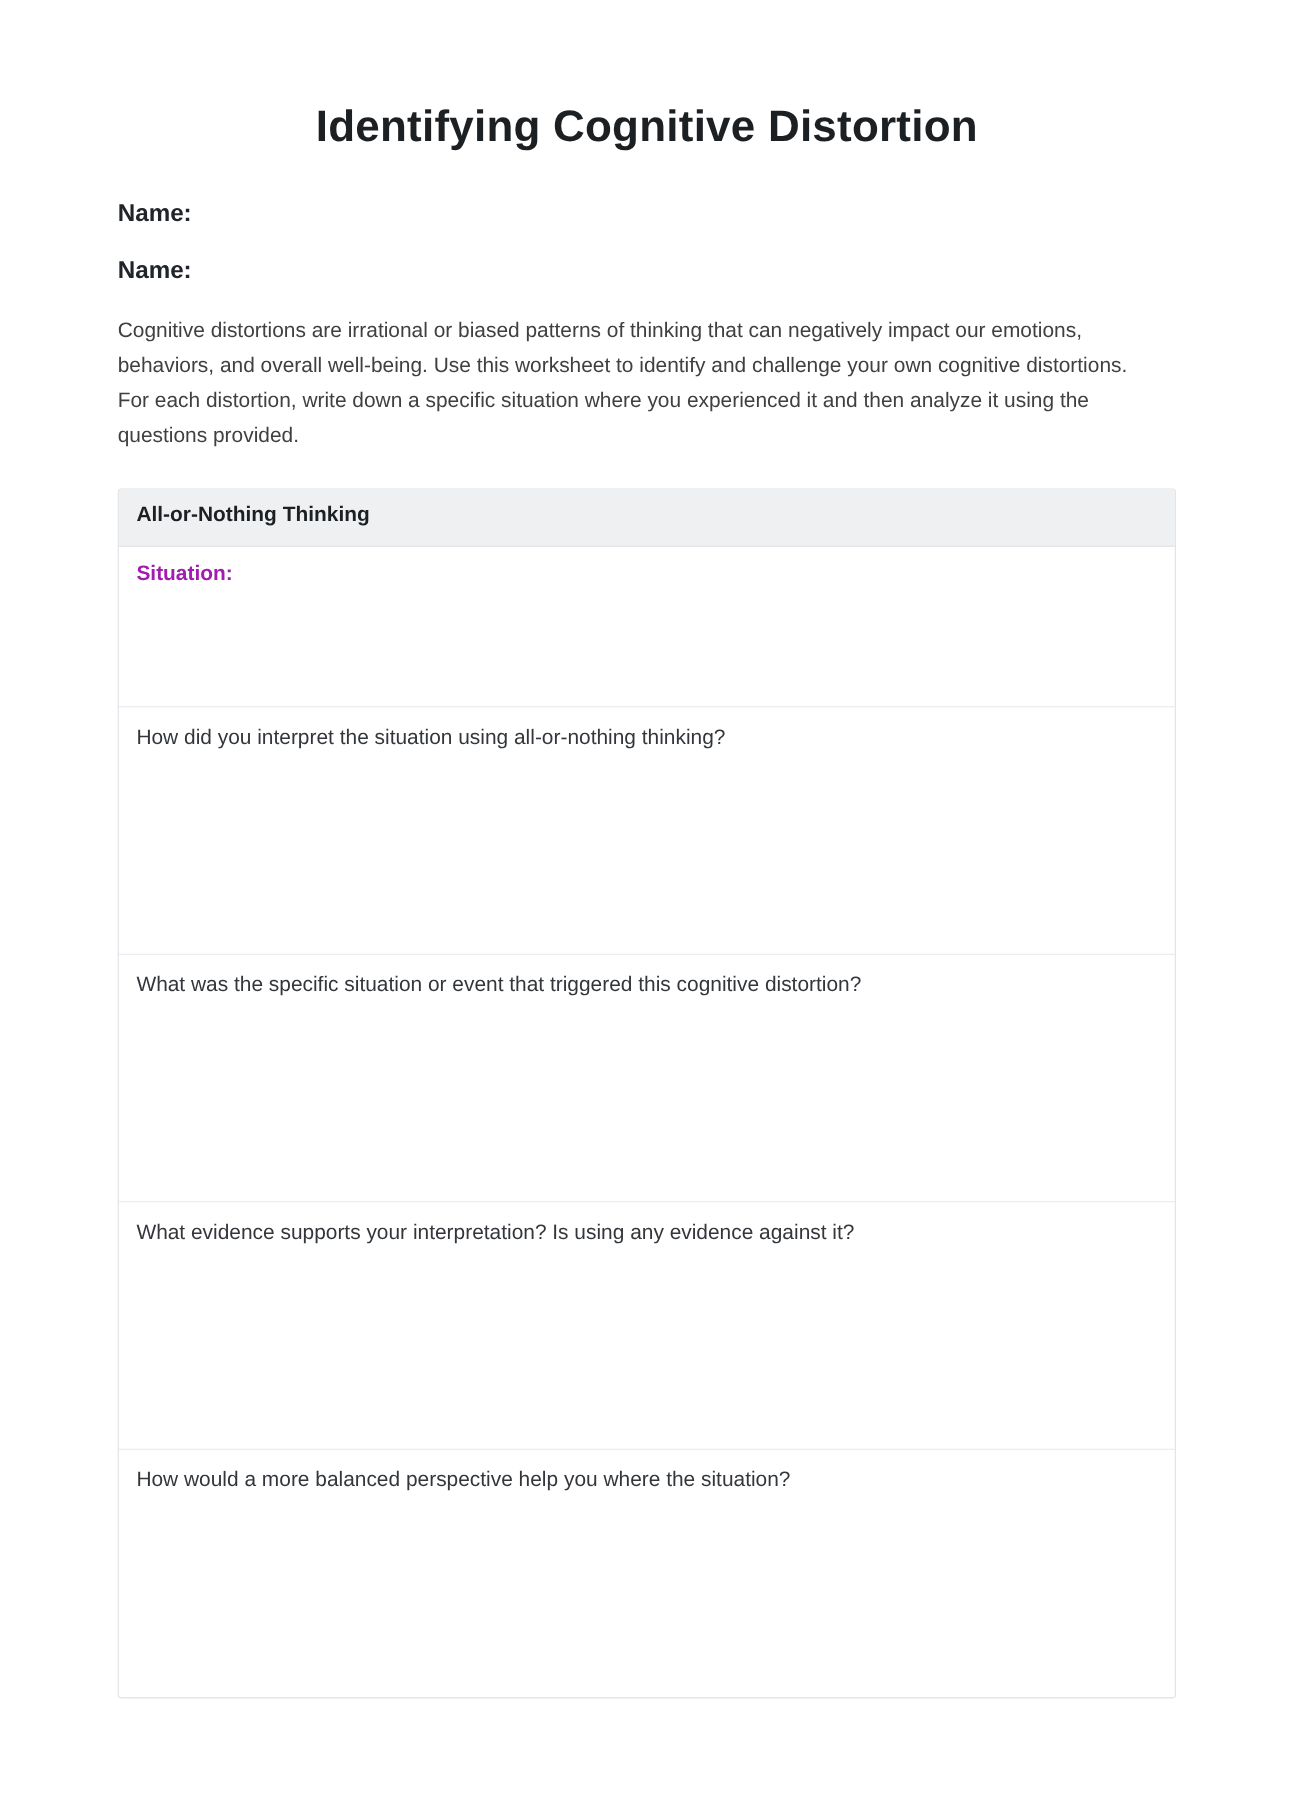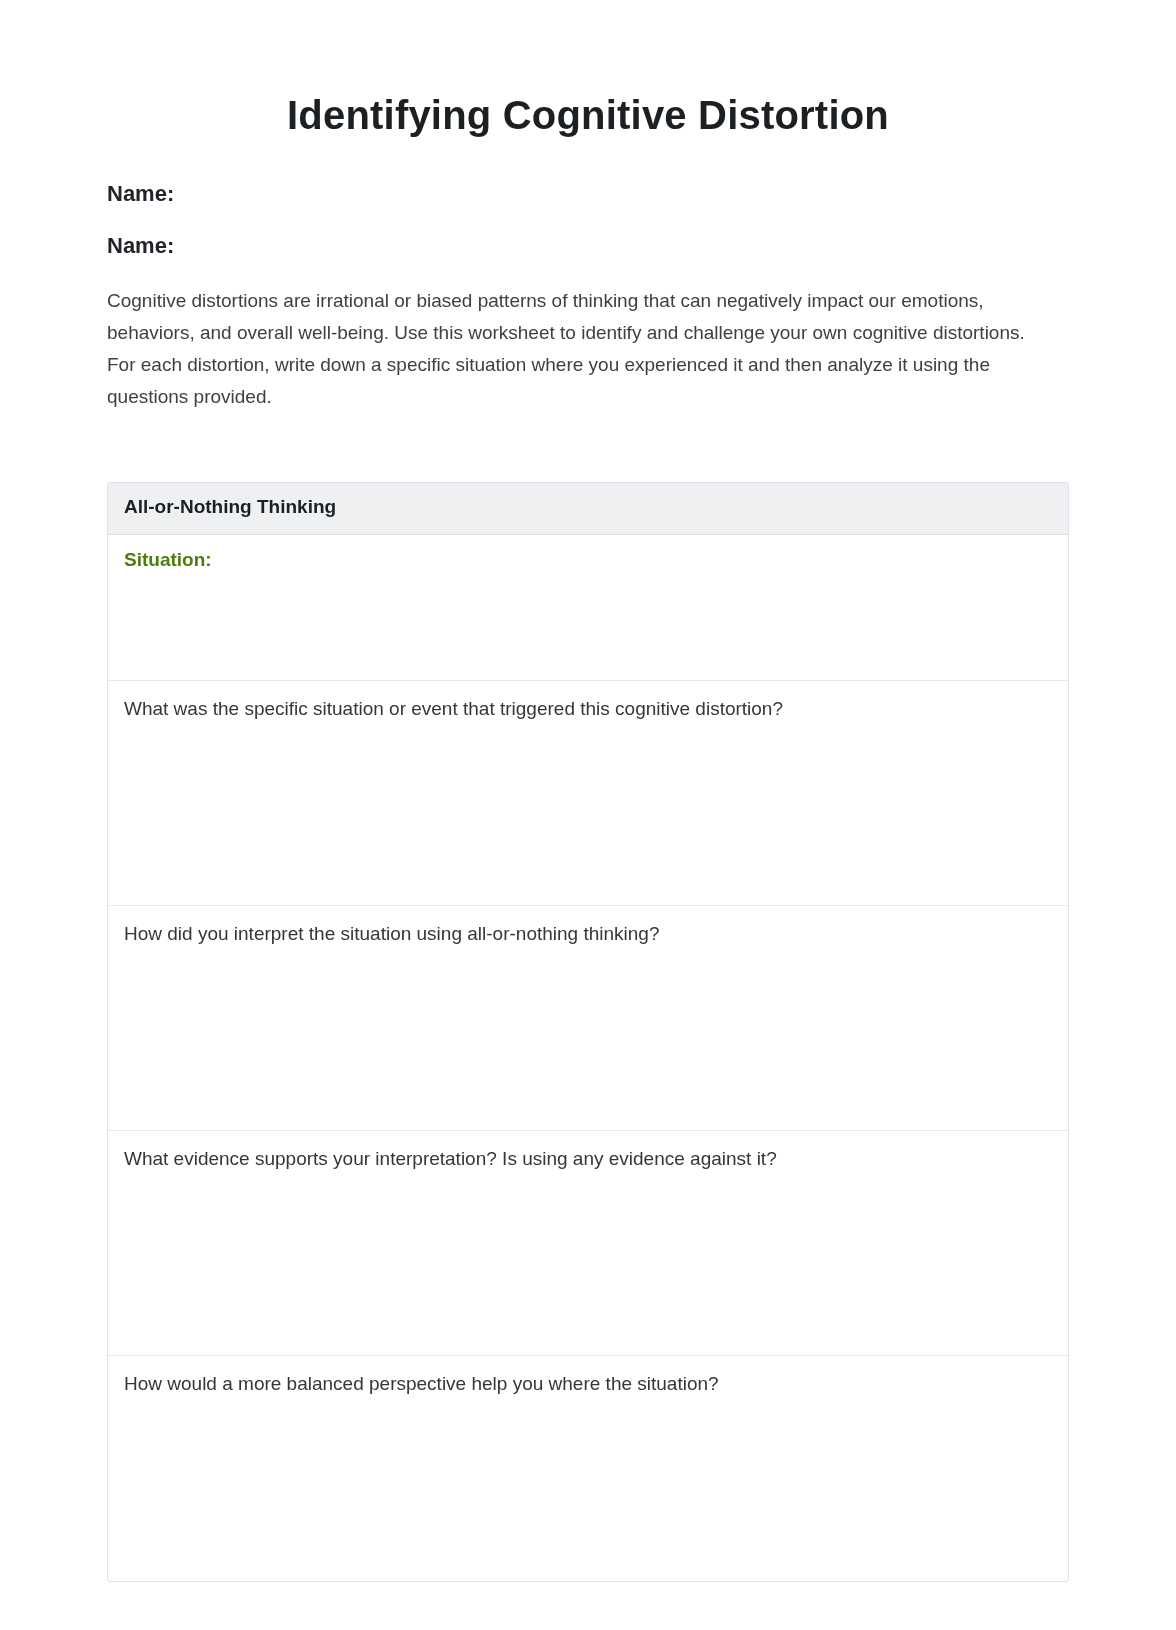--- a/index.html
+++ b/index.html
@@ -35,21 +35,21 @@
   .name-line { margin-top: 43px; }
   .date-line { margin-top: 26px; }
   .intro {
     margin-top: 26px;
     font-size: 19px;
     line-height: 32px;
     color: #404040;
     max-width: 930px;
   }
   .worksheet-table {
-    margin-top: 69px;
+    margin-top: 31px;
     width: 962px;
     border: 1px solid #dee2e6;
     border-radius: 3px;
     background: #ffffff;
   }
   .section-header {
     background: #eef0f2;
     border-bottom: 1px solid #dee2e6;
     padding: 13px 16px;
     min-height: 52px;
@@ -61,21 +61,21 @@
   }
   .row {
     border-bottom: 1px solid #e7eaec;
     padding: 14px 16px;
   }
   .row:last-child { border-bottom: none; }
   .situation-row { min-height: 146px; }
   .situation-label {
     font-size: 19px;
     font-weight: bold;
-    color: #4d7c0f;
+    color: #a21caf;
   }
   .question-row { min-height: 225px; }
   .question-text {
     font-size: 19px;
     color: #33373b;
     line-height: 28px;
   }
   .answer-space { width: 100%; }
 </style>
 </head>
@@ -101,26 +101,26 @@
       <div class="section-header">
         <span class="section-title">All-or-Nothing Thinking</span>
       </div>
 
       <div class="row situation-row">
         <span class="situation-label">Situation:</span>
         <div class="answer-space"></div>
       </div>
 
       <div class="row question-row">
-        <div class="question-text">What was the specific situation or event that triggered this cognitive distortion?</div>
+        <div class="question-text">How did you interpret the situation using all-or-nothing thinking?</div>
         <div class="answer-space"></div>
       </div>
 
       <div class="row question-row">
-        <div class="question-text">How did you interpret the situation using all-or-nothing thinking?</div>
+        <div class="question-text">What was the specific situation or event that triggered this cognitive distortion?</div>
         <div class="answer-space"></div>
       </div>
 
       <div class="row question-row">
         <div class="question-text">What evidence supports your interpretation? Is using any evidence against it?</div>
         <div class="answer-space"></div>
       </div>
 
       <div class="row question-row">
         <div class="question-text">How would a more balanced perspective help you where the situation?</div>

